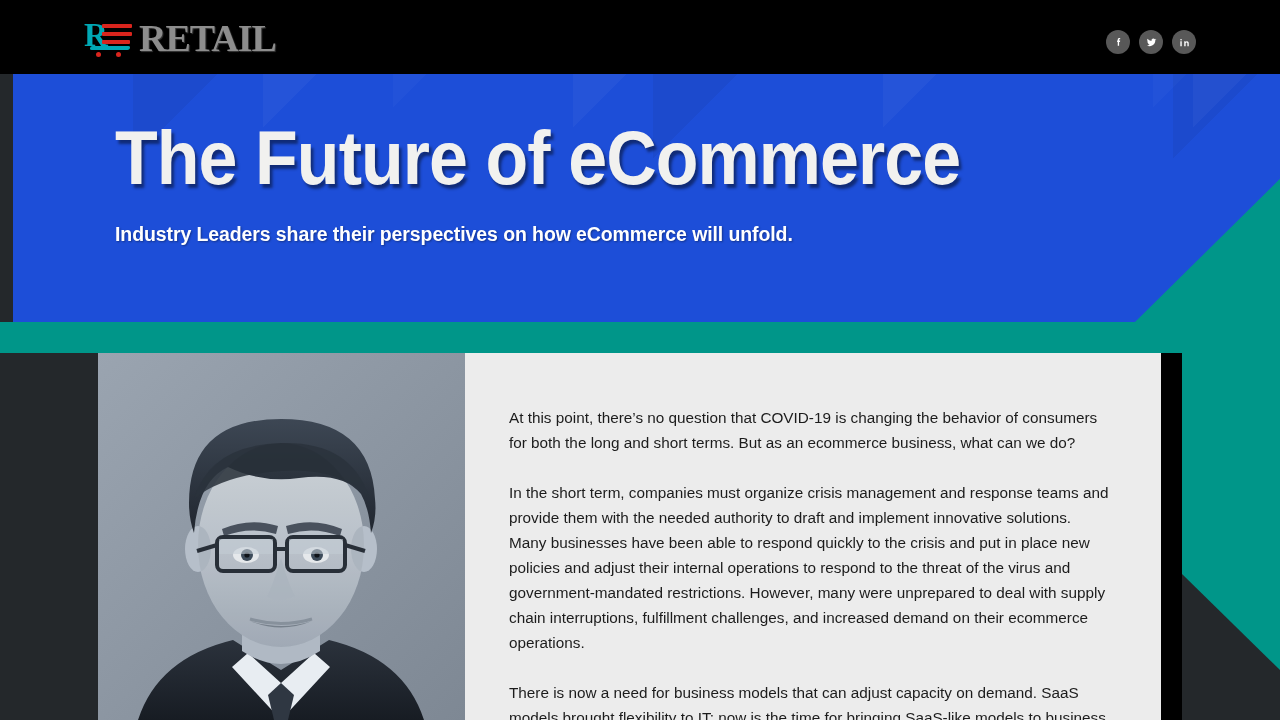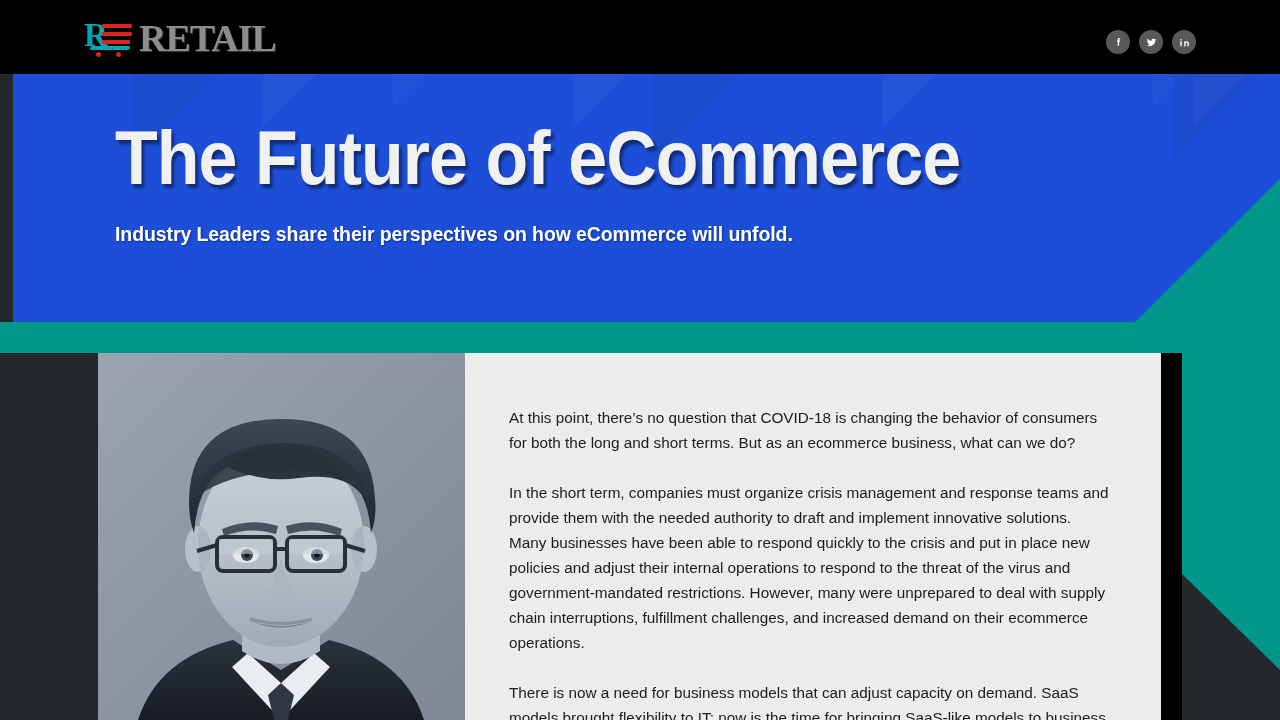--- a/index.html
+++ b/index.html
@@ -276,19 +276,19 @@
 
       <path d="M152 268 q31 13 62 0 q-30 10 -62 0z" fill="#7d8793"></path>
       <path d="M152 266 q31 9 62 0" stroke="#8f99a5" stroke-width="3" fill="none"></path>
 
       <ellipse cx="183" cy="192" rx="83" ry="102" fill="#000" opacity="0.05"></ellipse>
     </svg>
   </figure>
 
   <main class="content-card">
     <div class="article-body">
-      <p>At this point, there’s no question that COVID-18 is changing the behavior of consumers for both the long and short terms. But as an ecommerce business, what can we do?</p>
+      <p>At this point, there’s no question that COVID-19 is changing the behavior of consumers for both the long and short terms. But as an ecommerce business, what can we do?</p>
       <p>In the short term, companies must organize crisis management and response teams and provide them with the needed authority to draft and implement innovative solutions. Many businesses have been able to respond quickly to the crisis and put in place new policies and adjust their internal operations to respond to the threat of the virus and government-mandated restrictions. However, many were unprepared to deal with supply chain interruptions, fulfillment challenges, and increased demand on their ecommerce operations.</p>
       <p>There is now a need for business models that can adjust capacity on demand. SaaS models brought flexibility to IT; now is the time for bringing SaaS-like models to business</p>
     </div>
   </main>
 
 </div>
 
 </body></html>

